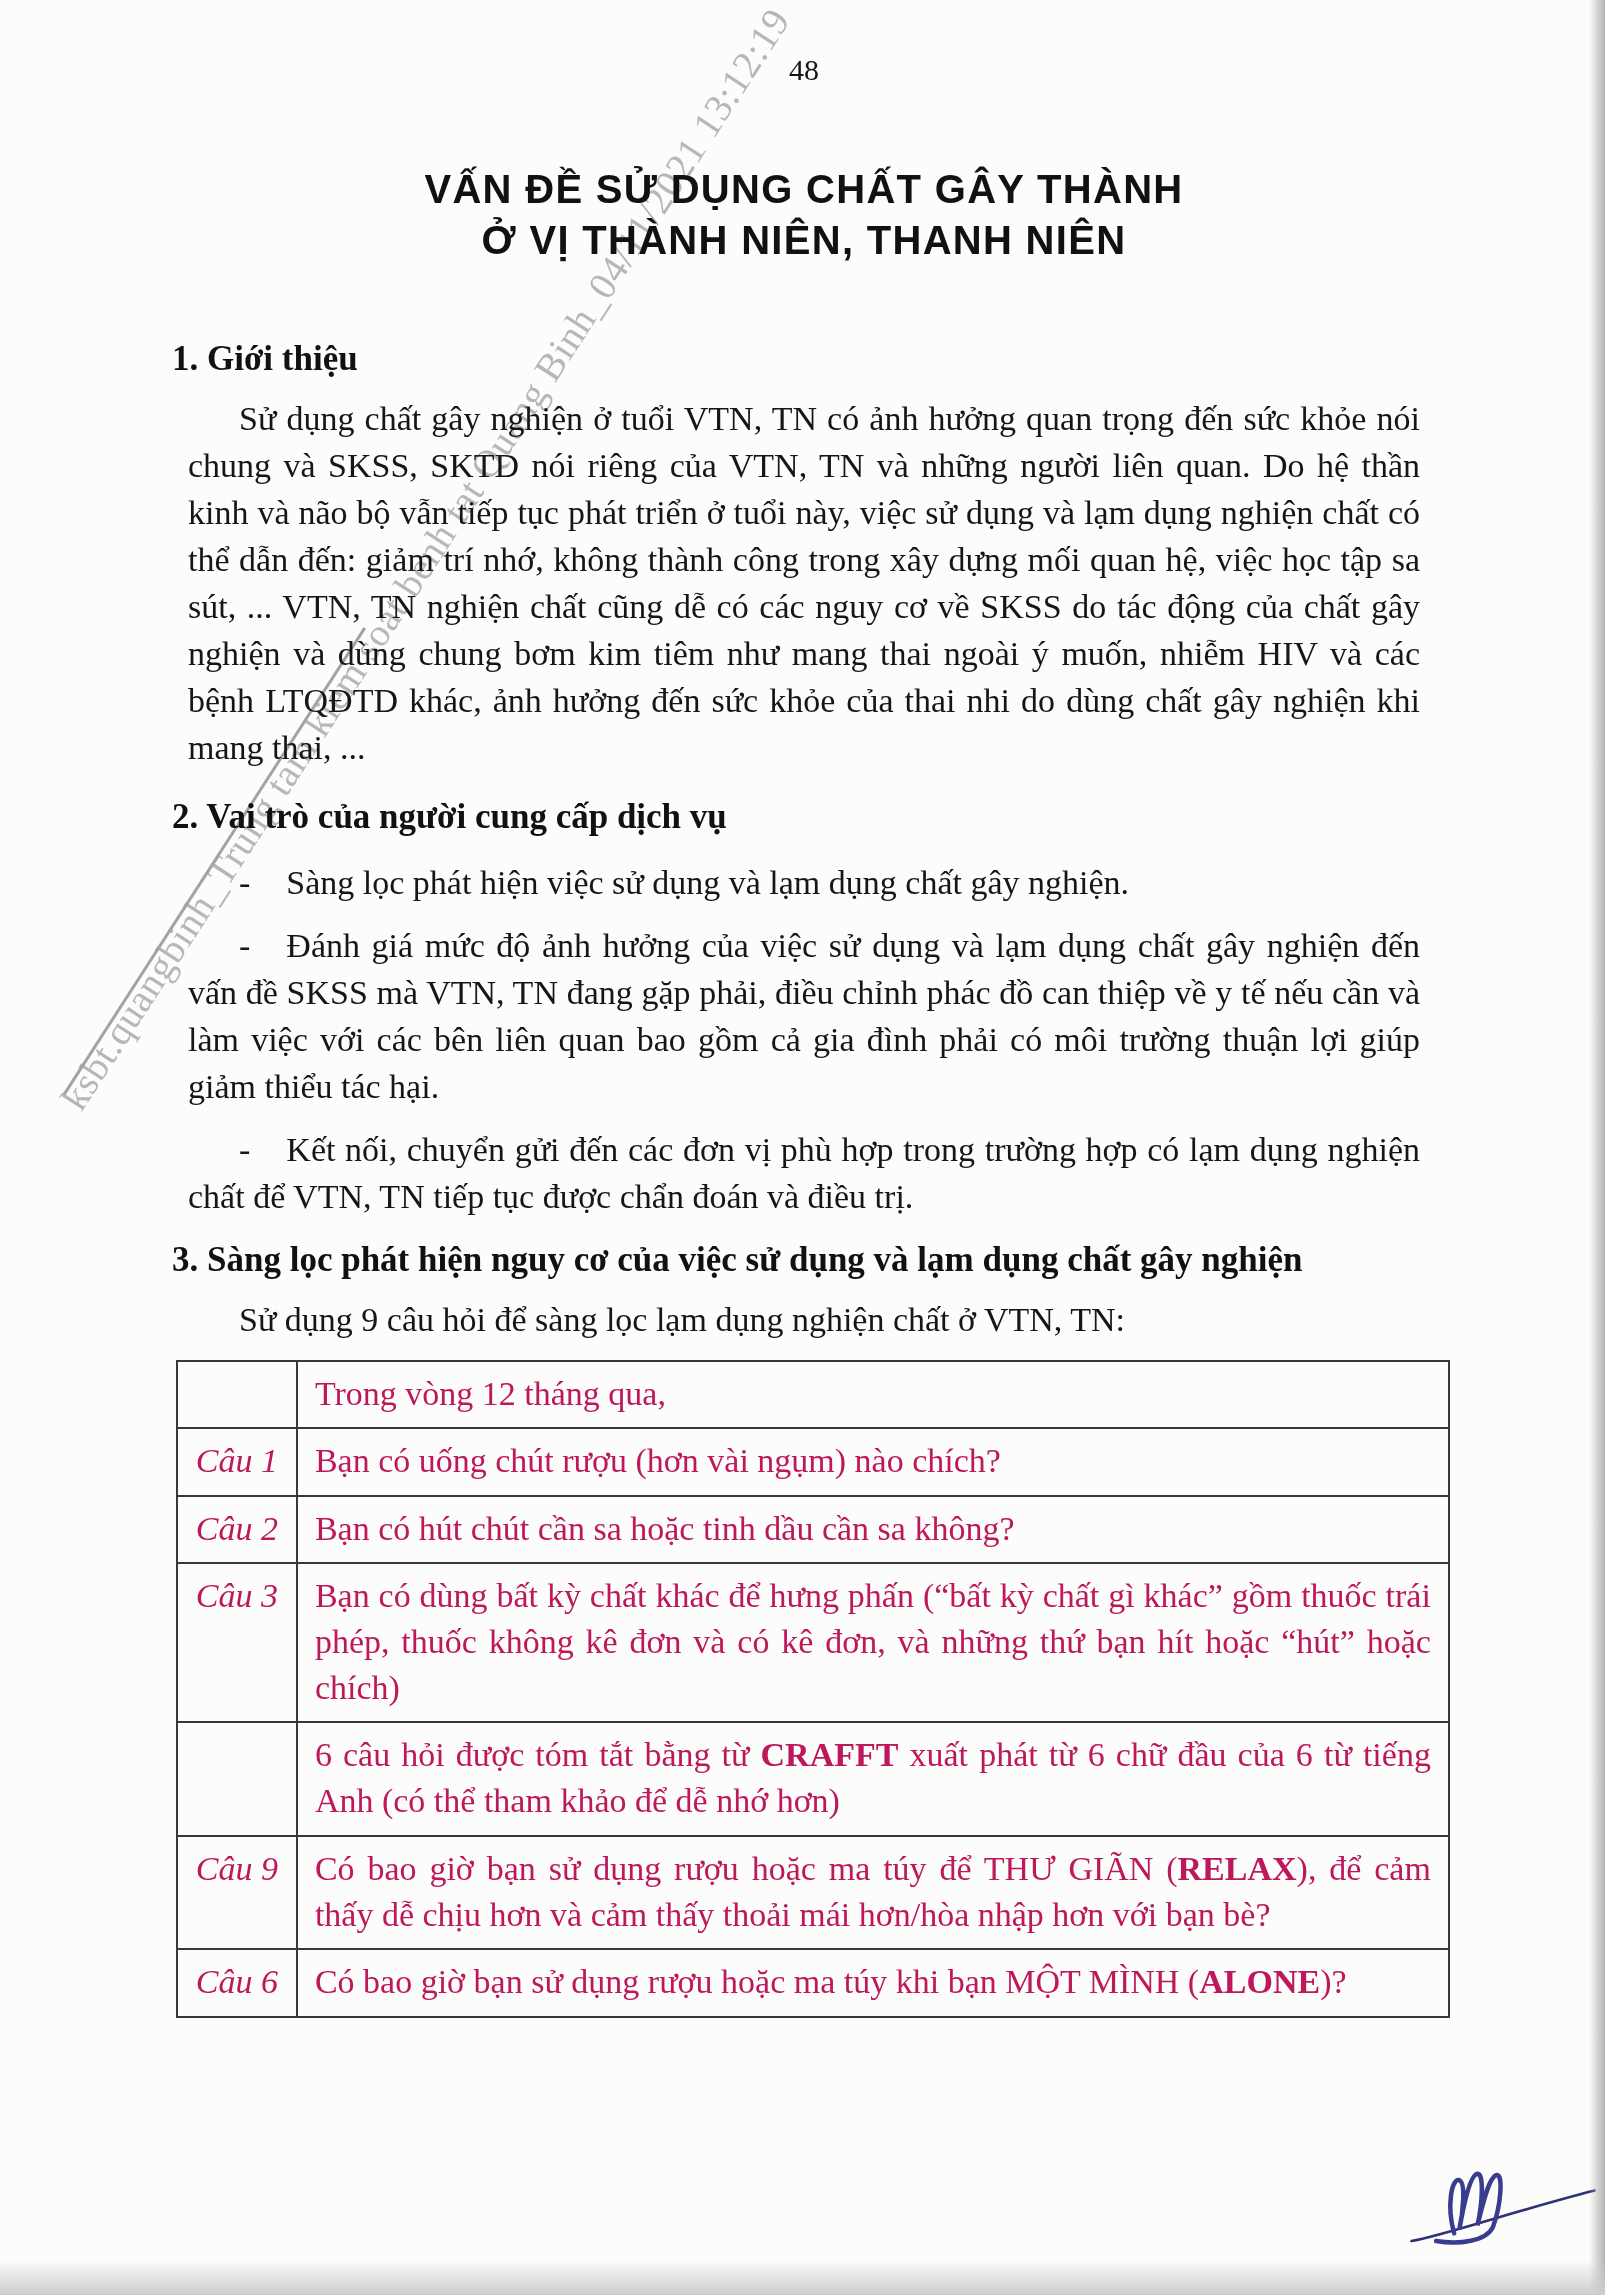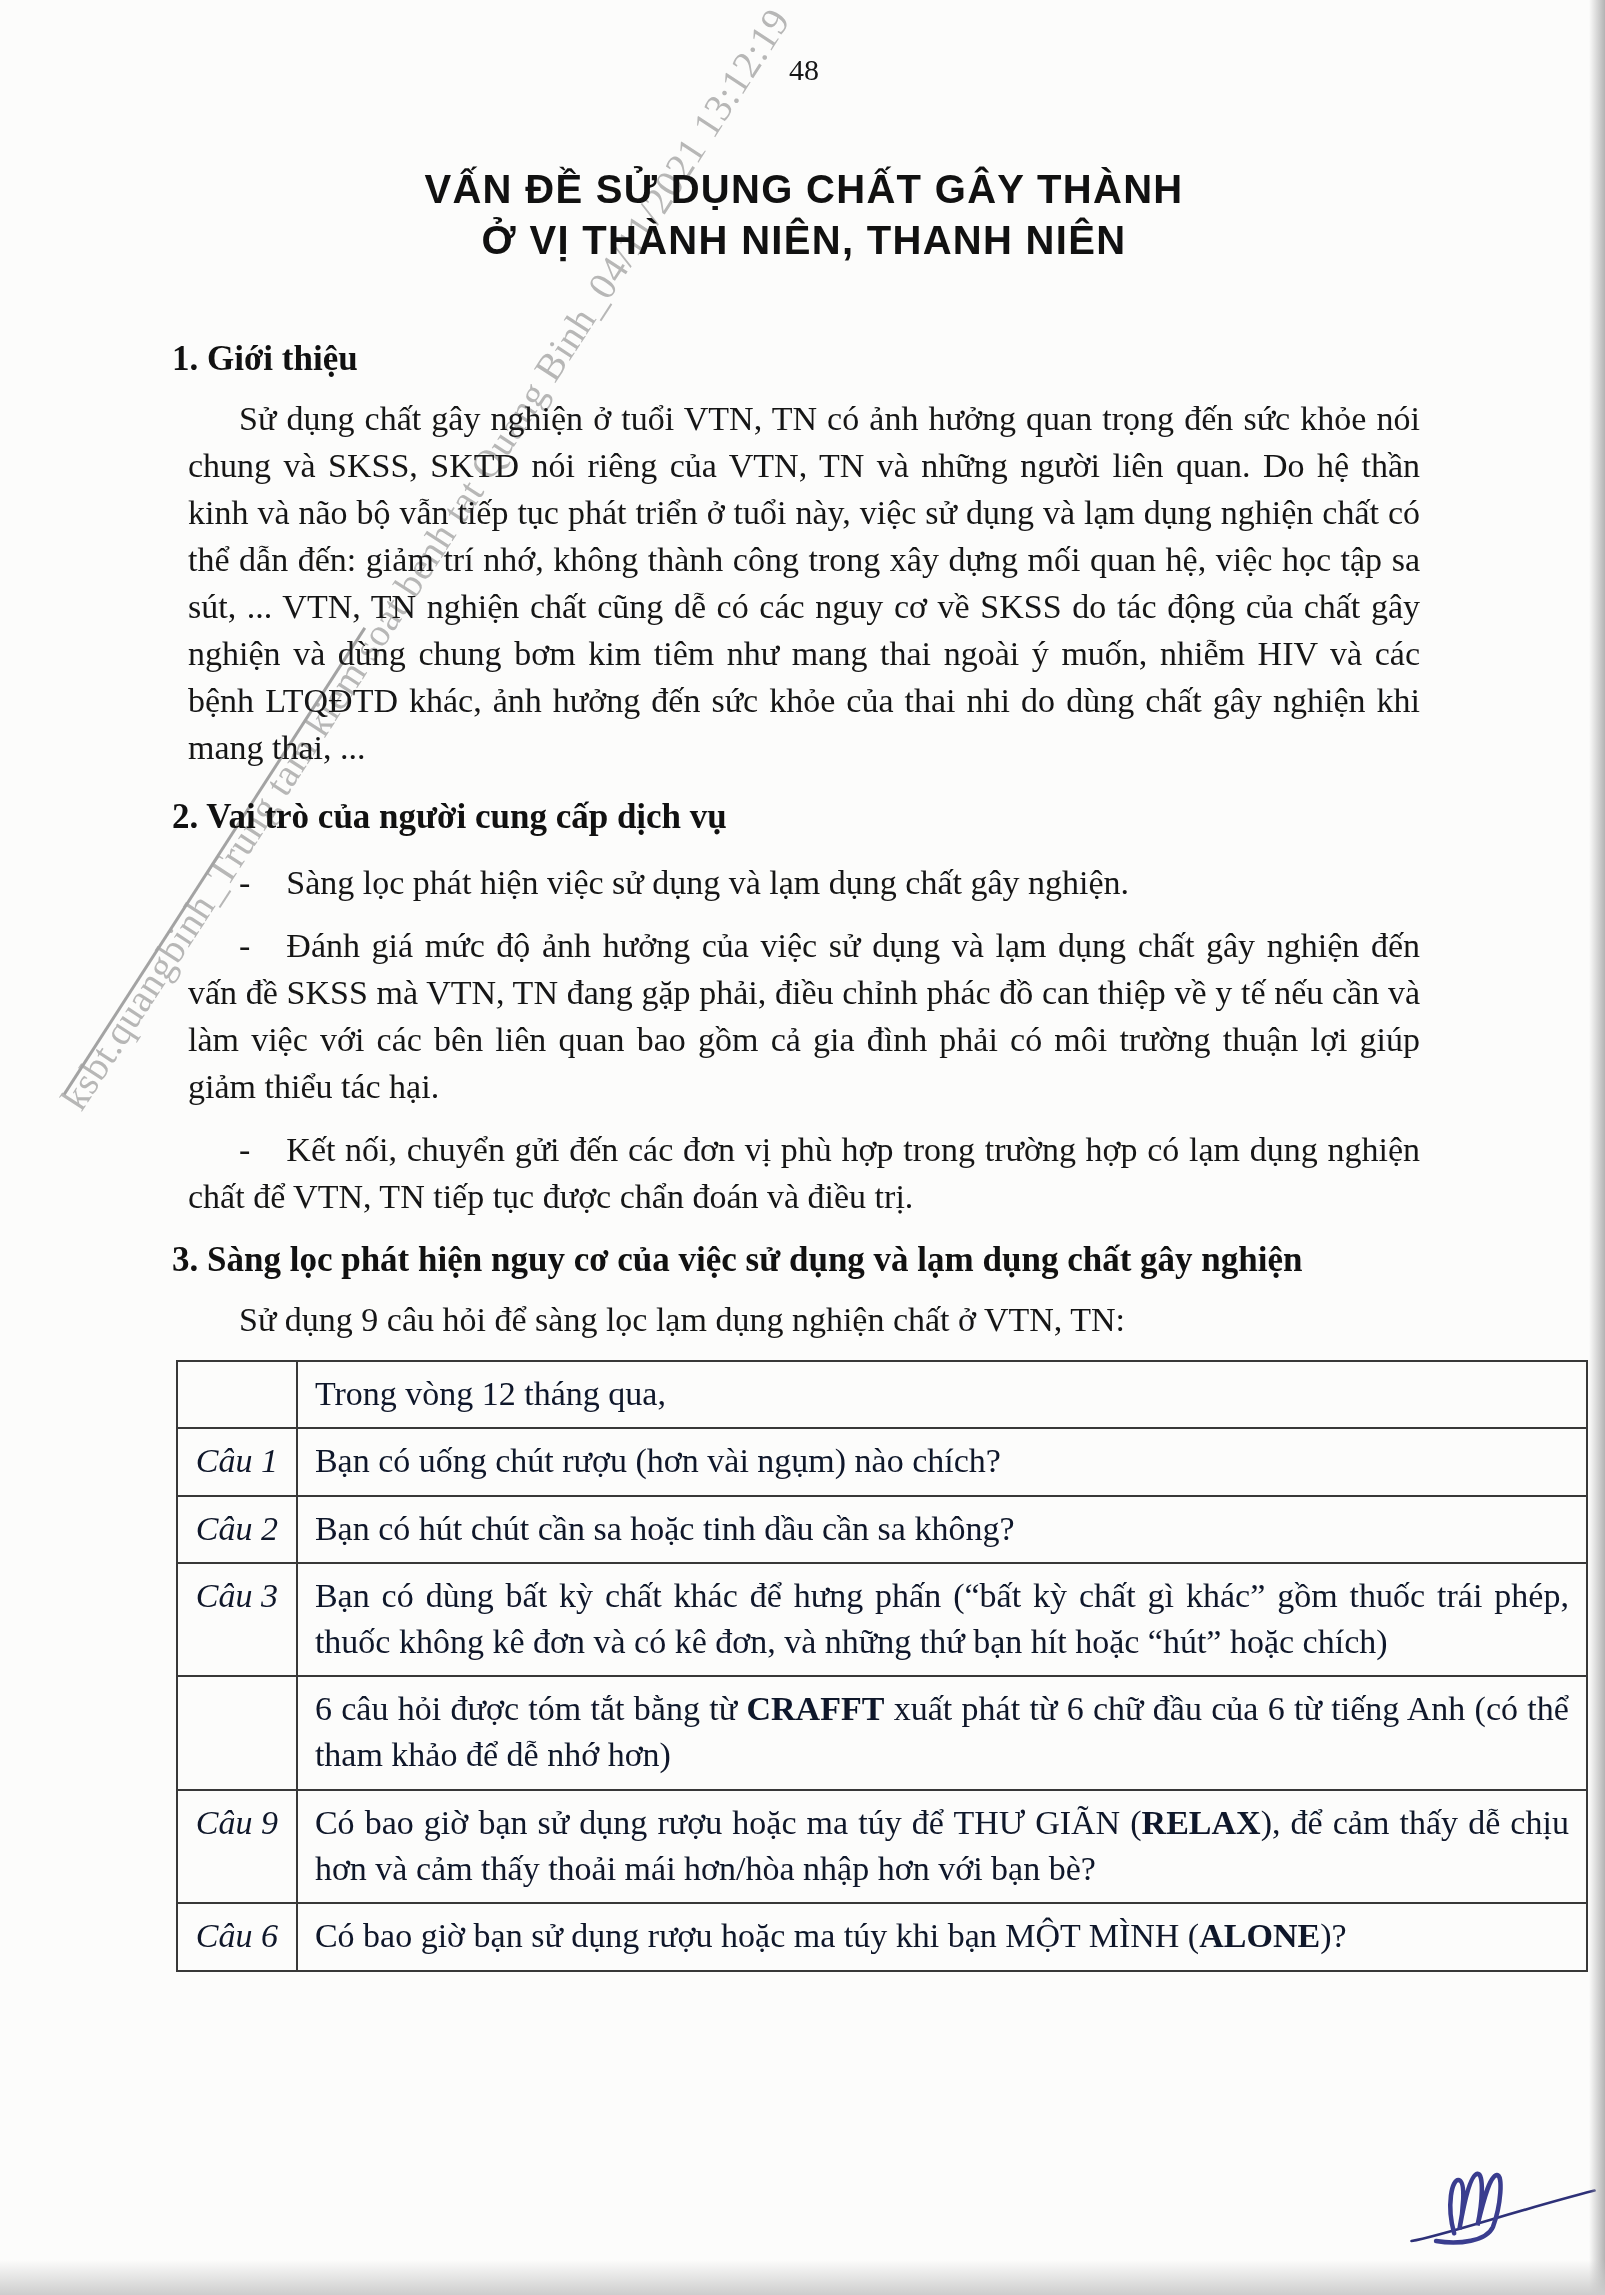--- a/index.html
+++ b/index.html
@@ -49,22 +49,22 @@
 
   .para, .bullet, .intro {
     font-size:34px; line-height:47px; margin:16px;
   }
   .para { text-align:justify; text-indent:51px; }
   .bullet { text-align:justify; text-indent:51px; }
   .marker { margin-right:36px; }
   .intro { text-indent:51px; margin-bottom:17px; }
 
   table.qtable {
-    border-collapse:collapse; width:1412px; margin-left:3.9px;
-    font-size:34px; color:#0f172a;
+    border-collapse:collapse; width:1274px; margin-left:3.9px;
+    font-size:34px; color:#be185d;
   }
   table.qtable, table.qtable td { border:2.6px solid #383838; }
   table.qtable td {
     vertical-align:top; padding:9px 17px 10.4px 17px; line-height:46px;
   }
   td.c1 { width:84px; text-align:center; white-space:nowrap;font-style:italic; }
   td.c2 { text-align:justify; }
   .b { font-weight:bold; }
 
   .signature { position:absolute; left:1397px; top:2144px; z-index:2; }

